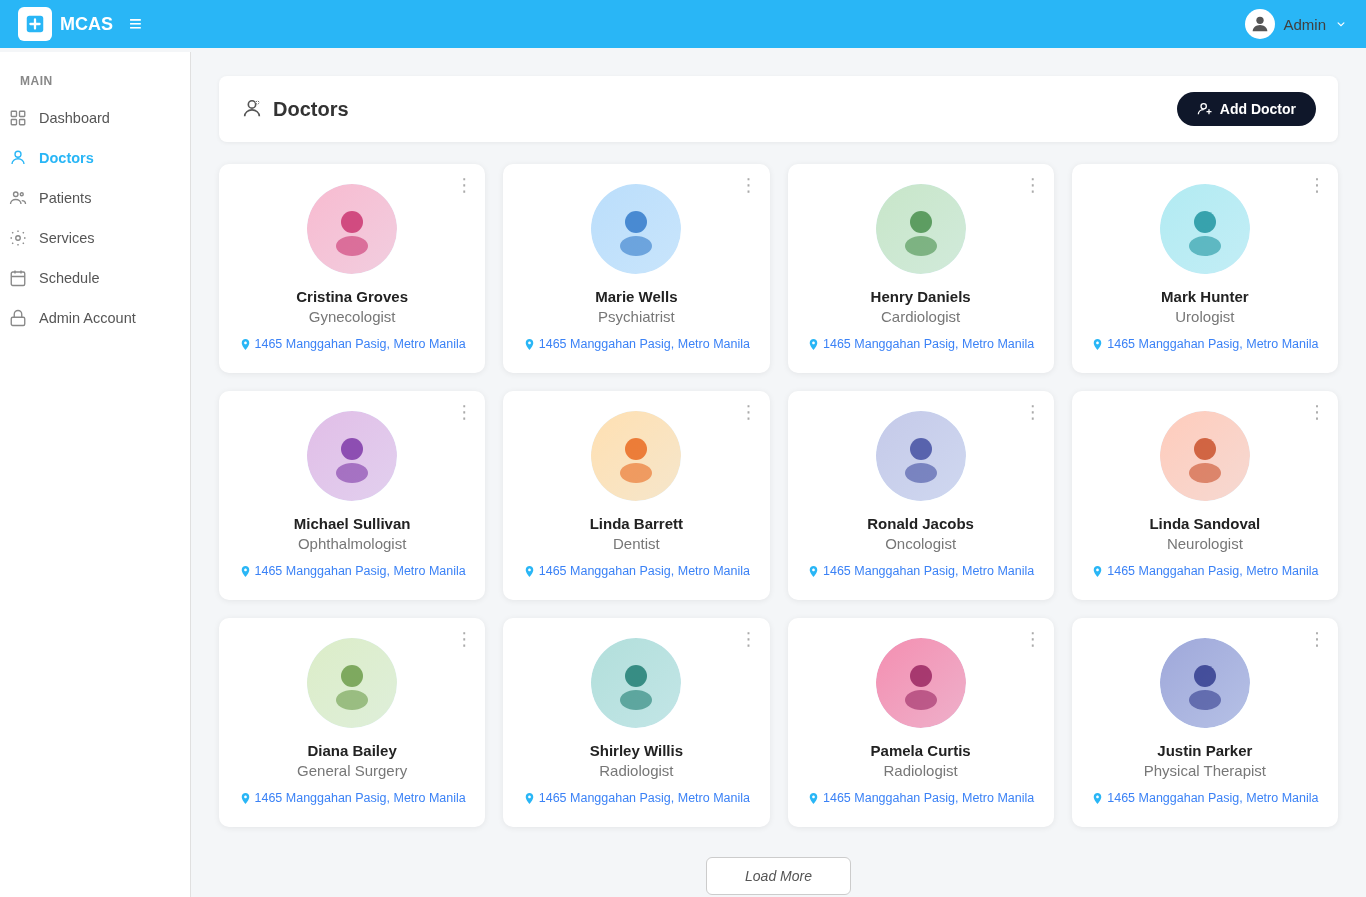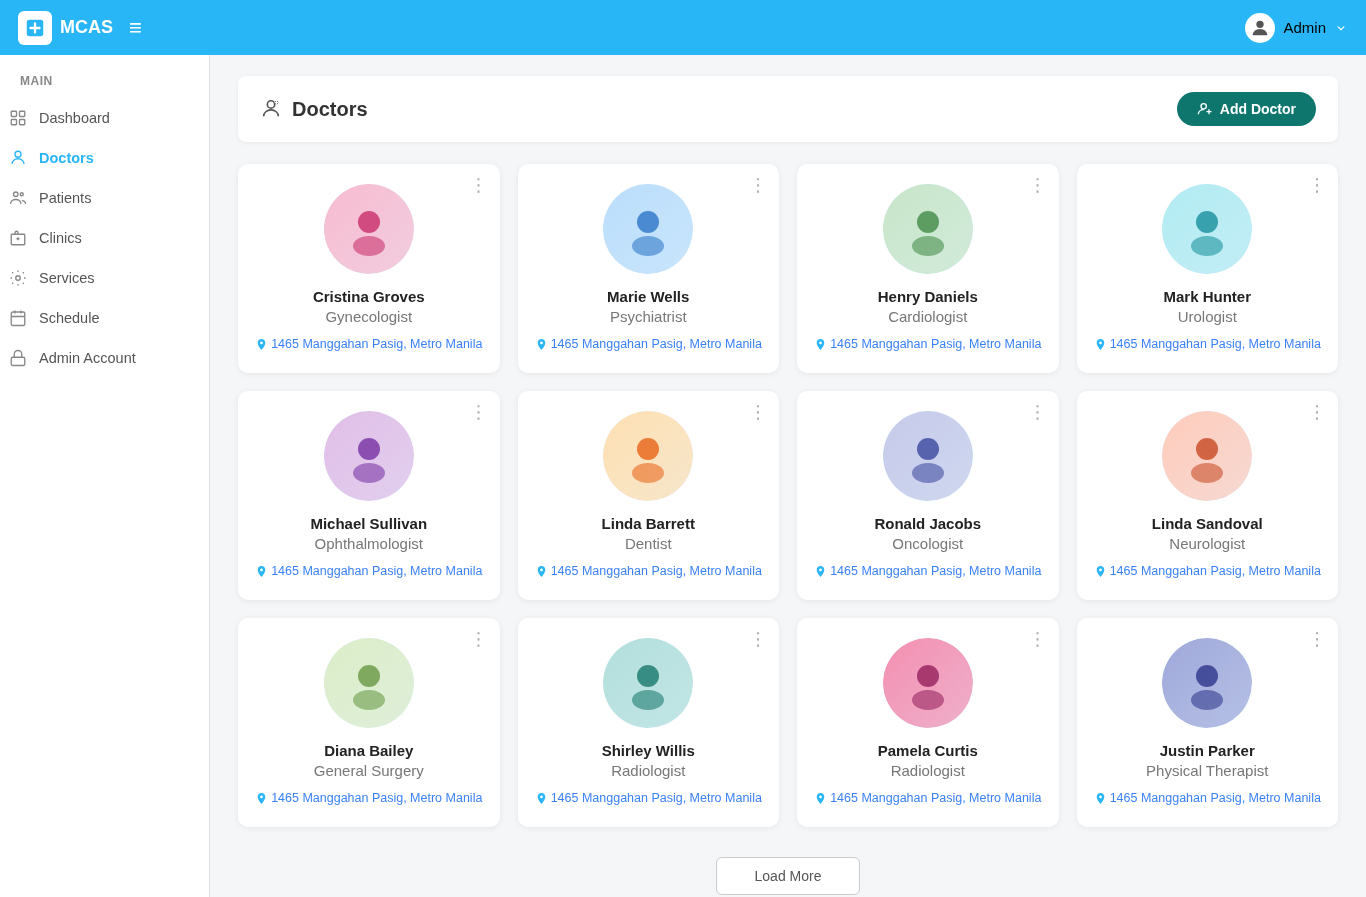--- a/index.html
+++ b/index.html
@@ -1,44 +1,44 @@
 <!DOCTYPE html>
 <html><head>
   <meta charset="utf-8">
   <style>
     * { box-sizing: border-box; margin: 0; padding: 0; }
     body { font-family: 'Segoe UI', Arial, sans-serif; background: #f4f6f8; display: flex; flex-direction: column; height: 100vh; }
 
     
     .topnav {
       background: #29b6f6;
-      height: 55px;
+      height: 48px;
       display: flex;
       align-items: center;
       padding: 0 18px;
       justify-content: space-between;
       position: fixed;
       top: 0; left: 0; right: 0;
       z-index: 100;
     }
     .topnav-left { display: flex; align-items: center; gap: 16px; }
     .logo-area { display: flex; align-items: center; gap: 8px; color: #fff; font-weight: 700; font-size: 18px; }
     .logo-icon { width: 34px; height: 34px; background: #fff; border-radius: 6px; display: flex; align-items: center; justify-content: center; }
     .logo-icon svg { width: 22px; height: 22px; }
     .hamburger { color: #fff; font-size: 22px; cursor: pointer; }
-    .topnav-right { display: flex; align-items: center; gap: 8px; color: #000000; font-size: 15px; cursor: pointer; }
+    .topnav-right { display: flex; align-items: center; gap: 8px; color: #404040; font-size: 15px; cursor: pointer; }
     .avatar-circle { width: 30px; height: 30px; border-radius: 50%; background: #fff; display: flex; align-items: center; justify-content: center; }
     .avatar-circle svg { width: 22px; height: 22px; }
 
     
     .layout { display: flex; margin-top: 52px; height: calc(100vh - 52px); }
 
     
     .sidebar {
-      width: 210px;
+      width: 191px;
       background: #fff;
       border-right: 1px solid #e0e0e0;
       padding: 18px 0;
       flex-shrink: 0;
       overflow-y: auto;
     }
     .sidebar-section-label {
       font-size: 12px;
       font-weight: 600;
       color: #888;
@@ -75,21 +75,21 @@
       justify-content: space-between;
       margin-bottom: 22px;
       background: #fff;
       border-radius: 8px;
       padding: 16px 22px;
       box-shadow: 0 1px 4px rgba(0,0,0,0.06);
     }
     .page-title-area { display: flex; align-items: center; gap: 10px; font-size: 20px; font-weight: 600; color: #333; }
     .page-title-area svg { width: 22px; height: 22px; }
     .add-doctor-btn {
-      background: #0f766e;
+      background: #0f172a;
       color: #fff;
       border: none;
       border-radius: 20px;
       padding: 9px 20px;
       font-size: 14px;
       font-weight: 600;
       cursor: pointer;
       display: flex;
       align-items: center;
       gap: 7px;
@@ -155,20 +155,21 @@
     .load-more-area { display: flex; justify-content: center; margin-top: 30px; }
     .load-more-btn {
       border: 1.5px solid #ccc;
       background: #fff;
       border-radius: 6px;
       padding: 10px 38px;
       font-size: 14px;
       color: #555;
       cursor: pointer;
       font-weight: 500;
+      font-style: italic;
     }
   </style>
 </head>
 <body>
 
 <nav class="topnav">
   <div class="topnav-left">
     <div class="logo-area">
       <div class="logo-icon">
         <svg viewBox="0 0 24 24" fill="none">
@@ -220,28 +221,20 @@
     <div class="sidebar-item">
       <svg viewBox="0 0 24 24" fill="none" stroke="#888" stroke-width="1.8">
           <circle cx="9" cy="7" r="3"></circle>
           <path d="M2 20c0-3.3 3-6 7-6s7 2.7 7 6"></path>
           <circle cx="17" cy="7" r="2"></circle>
           <path d="M22 20c0-2.5-2-4.5-5-4.5"></path>
         </svg>
       <span>Patients</span>
     </div>
 
-    <div class="sidebar-item">
-      <svg viewBox="0 0 24 24" fill="none" stroke="#888" stroke-width="1.8">
-          <rect x="3" y="7" width="18" height="14" rx="1"></rect>
-          <path d="M8 7V5a2 2 0 014 0v2"></path>
-          <path d="M12 11v4M10 13h4"></path>
-        </svg>
-      <span>Clinics</span>
-    </div>
 
     <div class="sidebar-item">
       <svg viewBox="0 0 24 24" fill="none" stroke="#888" stroke-width="1.8">
           <circle cx="12" cy="12" r="3"></circle>
           <path d="M12 2v2M12 20v2M4.22 4.22l1.42 1.42M18.36 18.36l1.42 1.42M2 12h2M20 12h2M4.22 19.78l1.42-1.42M18.36 5.64l1.42-1.42"></path>
         </svg>
       <span>Services</span>
     </div>
 
     <div class="sidebar-item">

